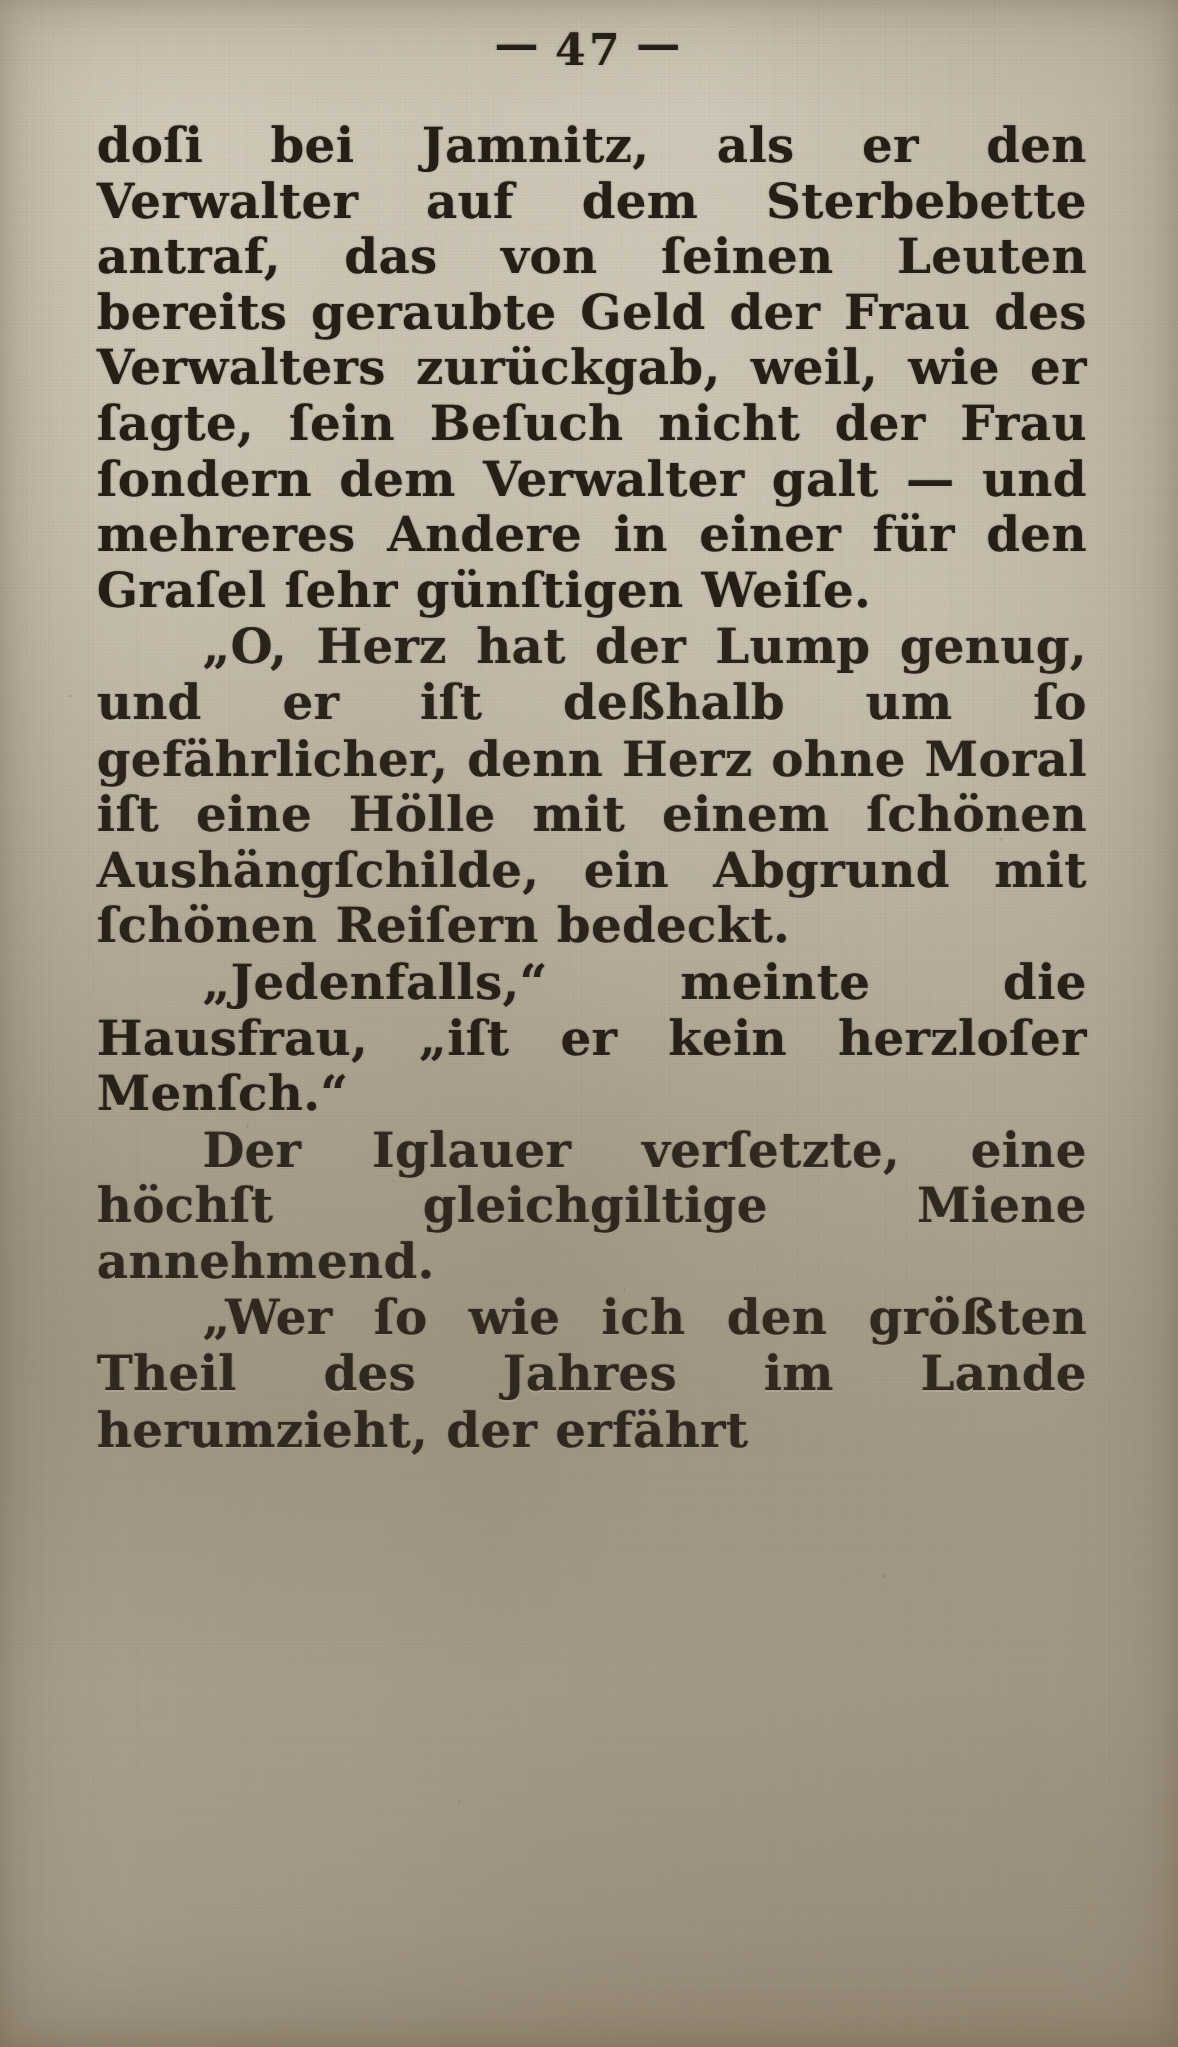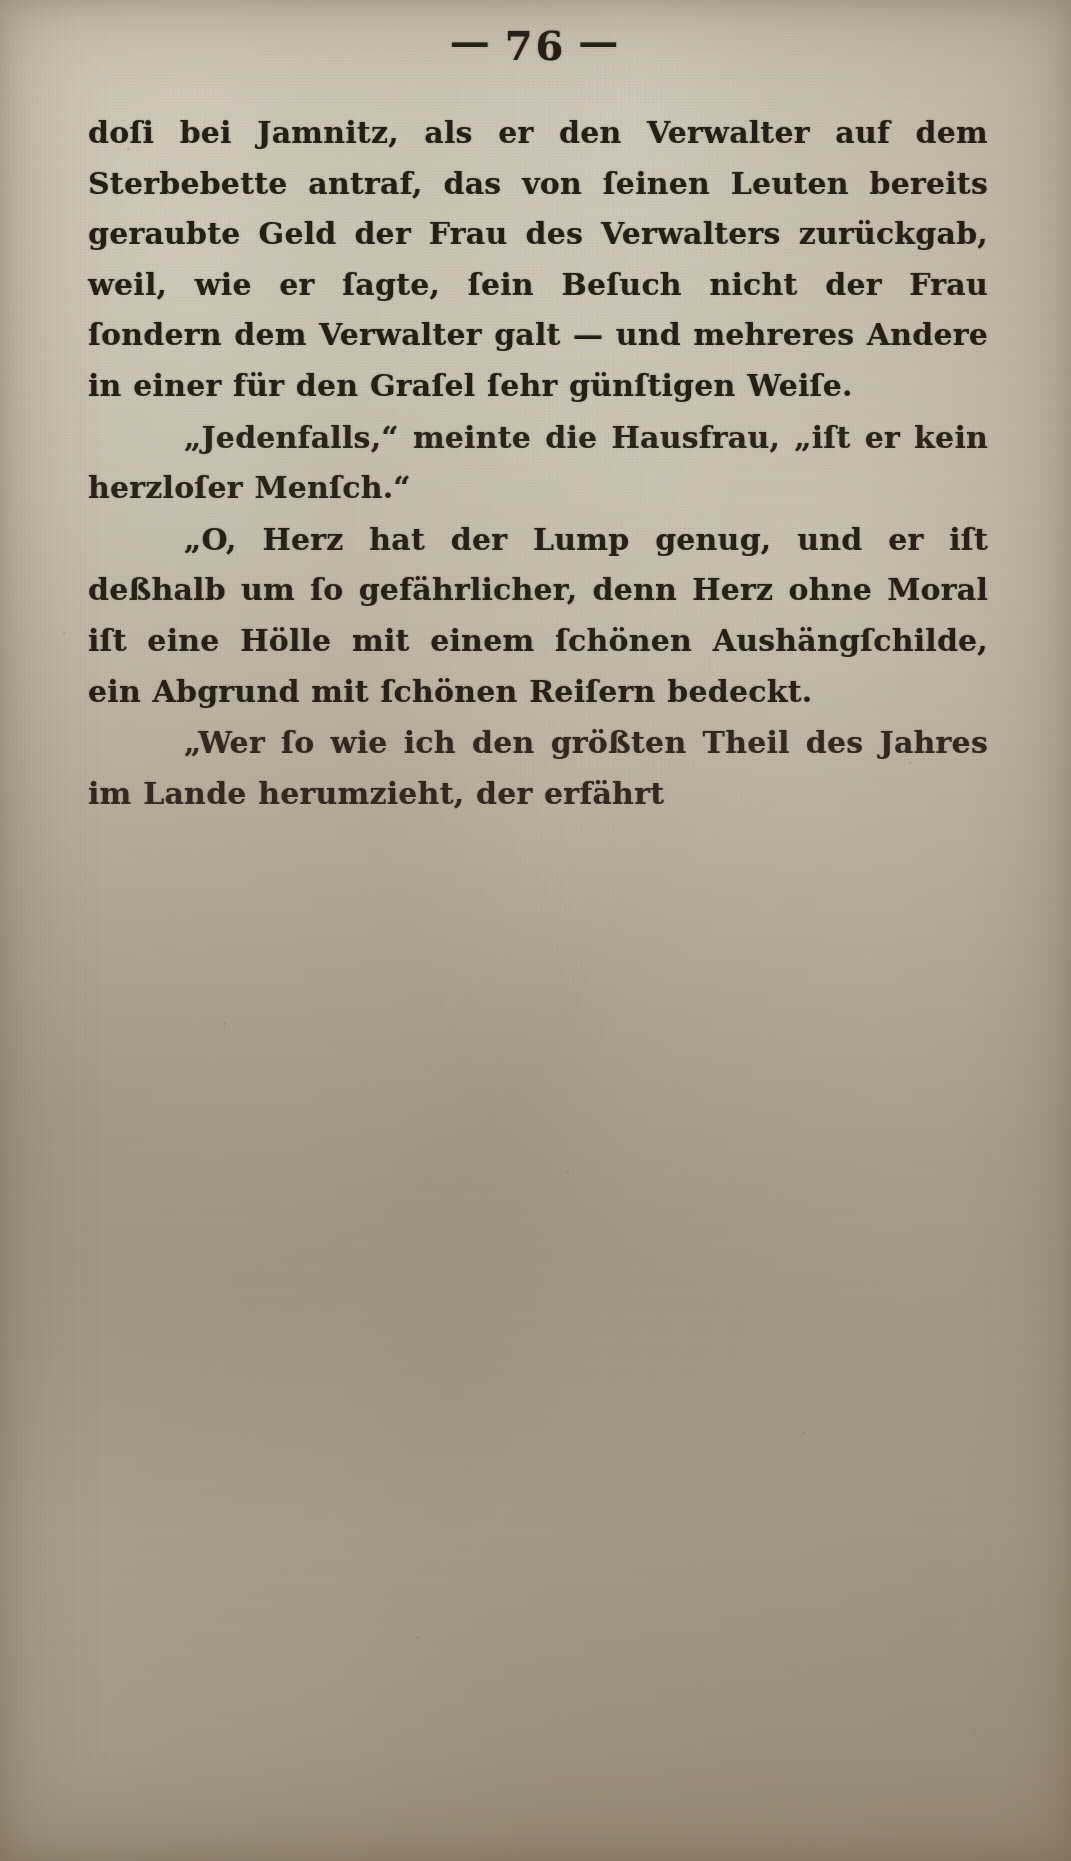--- a/index.html
+++ b/index.html
@@ -84,21 +84,21 @@
   
   #text-block {
     position: absolute;
     top: 108px;
     left: 88px;
     width: 900px;
   }
   .para {
     font-family: "DejaVu Serif", serif;
     font-weight: bold;
-    font-size: 30px;
+    font-size: 44px;
     line-height: 50.6px;
     color: #2a2118;
     text-align: justify;
     text-justify: inter-word;
     margin: 0 0 1px 0;
     letter-spacing: 0.2px;
     word-spacing: 1px;
     text-shadow:
       0 1px 0 rgba(255,250,240,0.20),
       0 0 1.6px rgba(35,26,16,0.55);
@@ -135,27 +135,28 @@
     pointer-events: none;
     box-shadow: inset 0 0 90px rgba(96,82,60,0.38), inset 0 0 24px rgba(96,82,60,0.25);
   }
 </style>
 </head>
 <body>
 
 <div id="page">
 
   <div id="page-header">
-    <div class="folio"><span class="rule">—</span><span>76</span><span class="rule">—</span></div>
+    <div class="folio"><span class="rule">—</span><span>47</span><span class="rule">—</span></div>
   </div>
 
   <div id="text-block">
     <p class="para">doſi bei Jamnitz, als er den Verwalter auf dem Sterbebette antraf, das von ſeinen Leuten bereits geraubte Geld der Frau des Verwalters zurückgab, weil, wie er ſagte, ſein Beſuch nicht der Frau ſondern dem Verwalter galt — und mehreres Andere in einer für den Graſel ſehr günſtigen Weiſe.</p>
+    <p class="para indent">„O, Herz hat der Lump genug, und er iſt deßhalb um ſo gefährlicher, denn Herz ohne Moral iſt eine Hölle mit einem ſchönen Aushängſchilde, ein Abgrund mit ſchönen Reiſern bedeckt.</p>
     <p class="para indent">„Jedenfalls,“ meinte die Hausfrau, „iſt er kein herzloſer Menſch.“</p>
-    <p class="para indent">„O, Herz hat der Lump genug, und er iſt deßhalb um ſo gefährlicher, denn Herz ohne Moral iſt eine Hölle mit einem ſchönen Aushängſchilde, ein Abgrund mit ſchönen Reiſern bedeckt.</p>
+    <p class="para indent">Der Iglauer verſetzte, eine höchſt gleichgiltige Miene annehmend.</p>
     <p class="para indent last">„Wer ſo wie ich den größten Theil des Jahres im Lande herumzieht, der erfährt</p>
   </div>
 
   <div id="grain"></div>
   <div id="specks"></div>
   <div id="bottom-shade"></div>
   <div id="edge-shade"></div>
 </div>
 
 </body></html>

